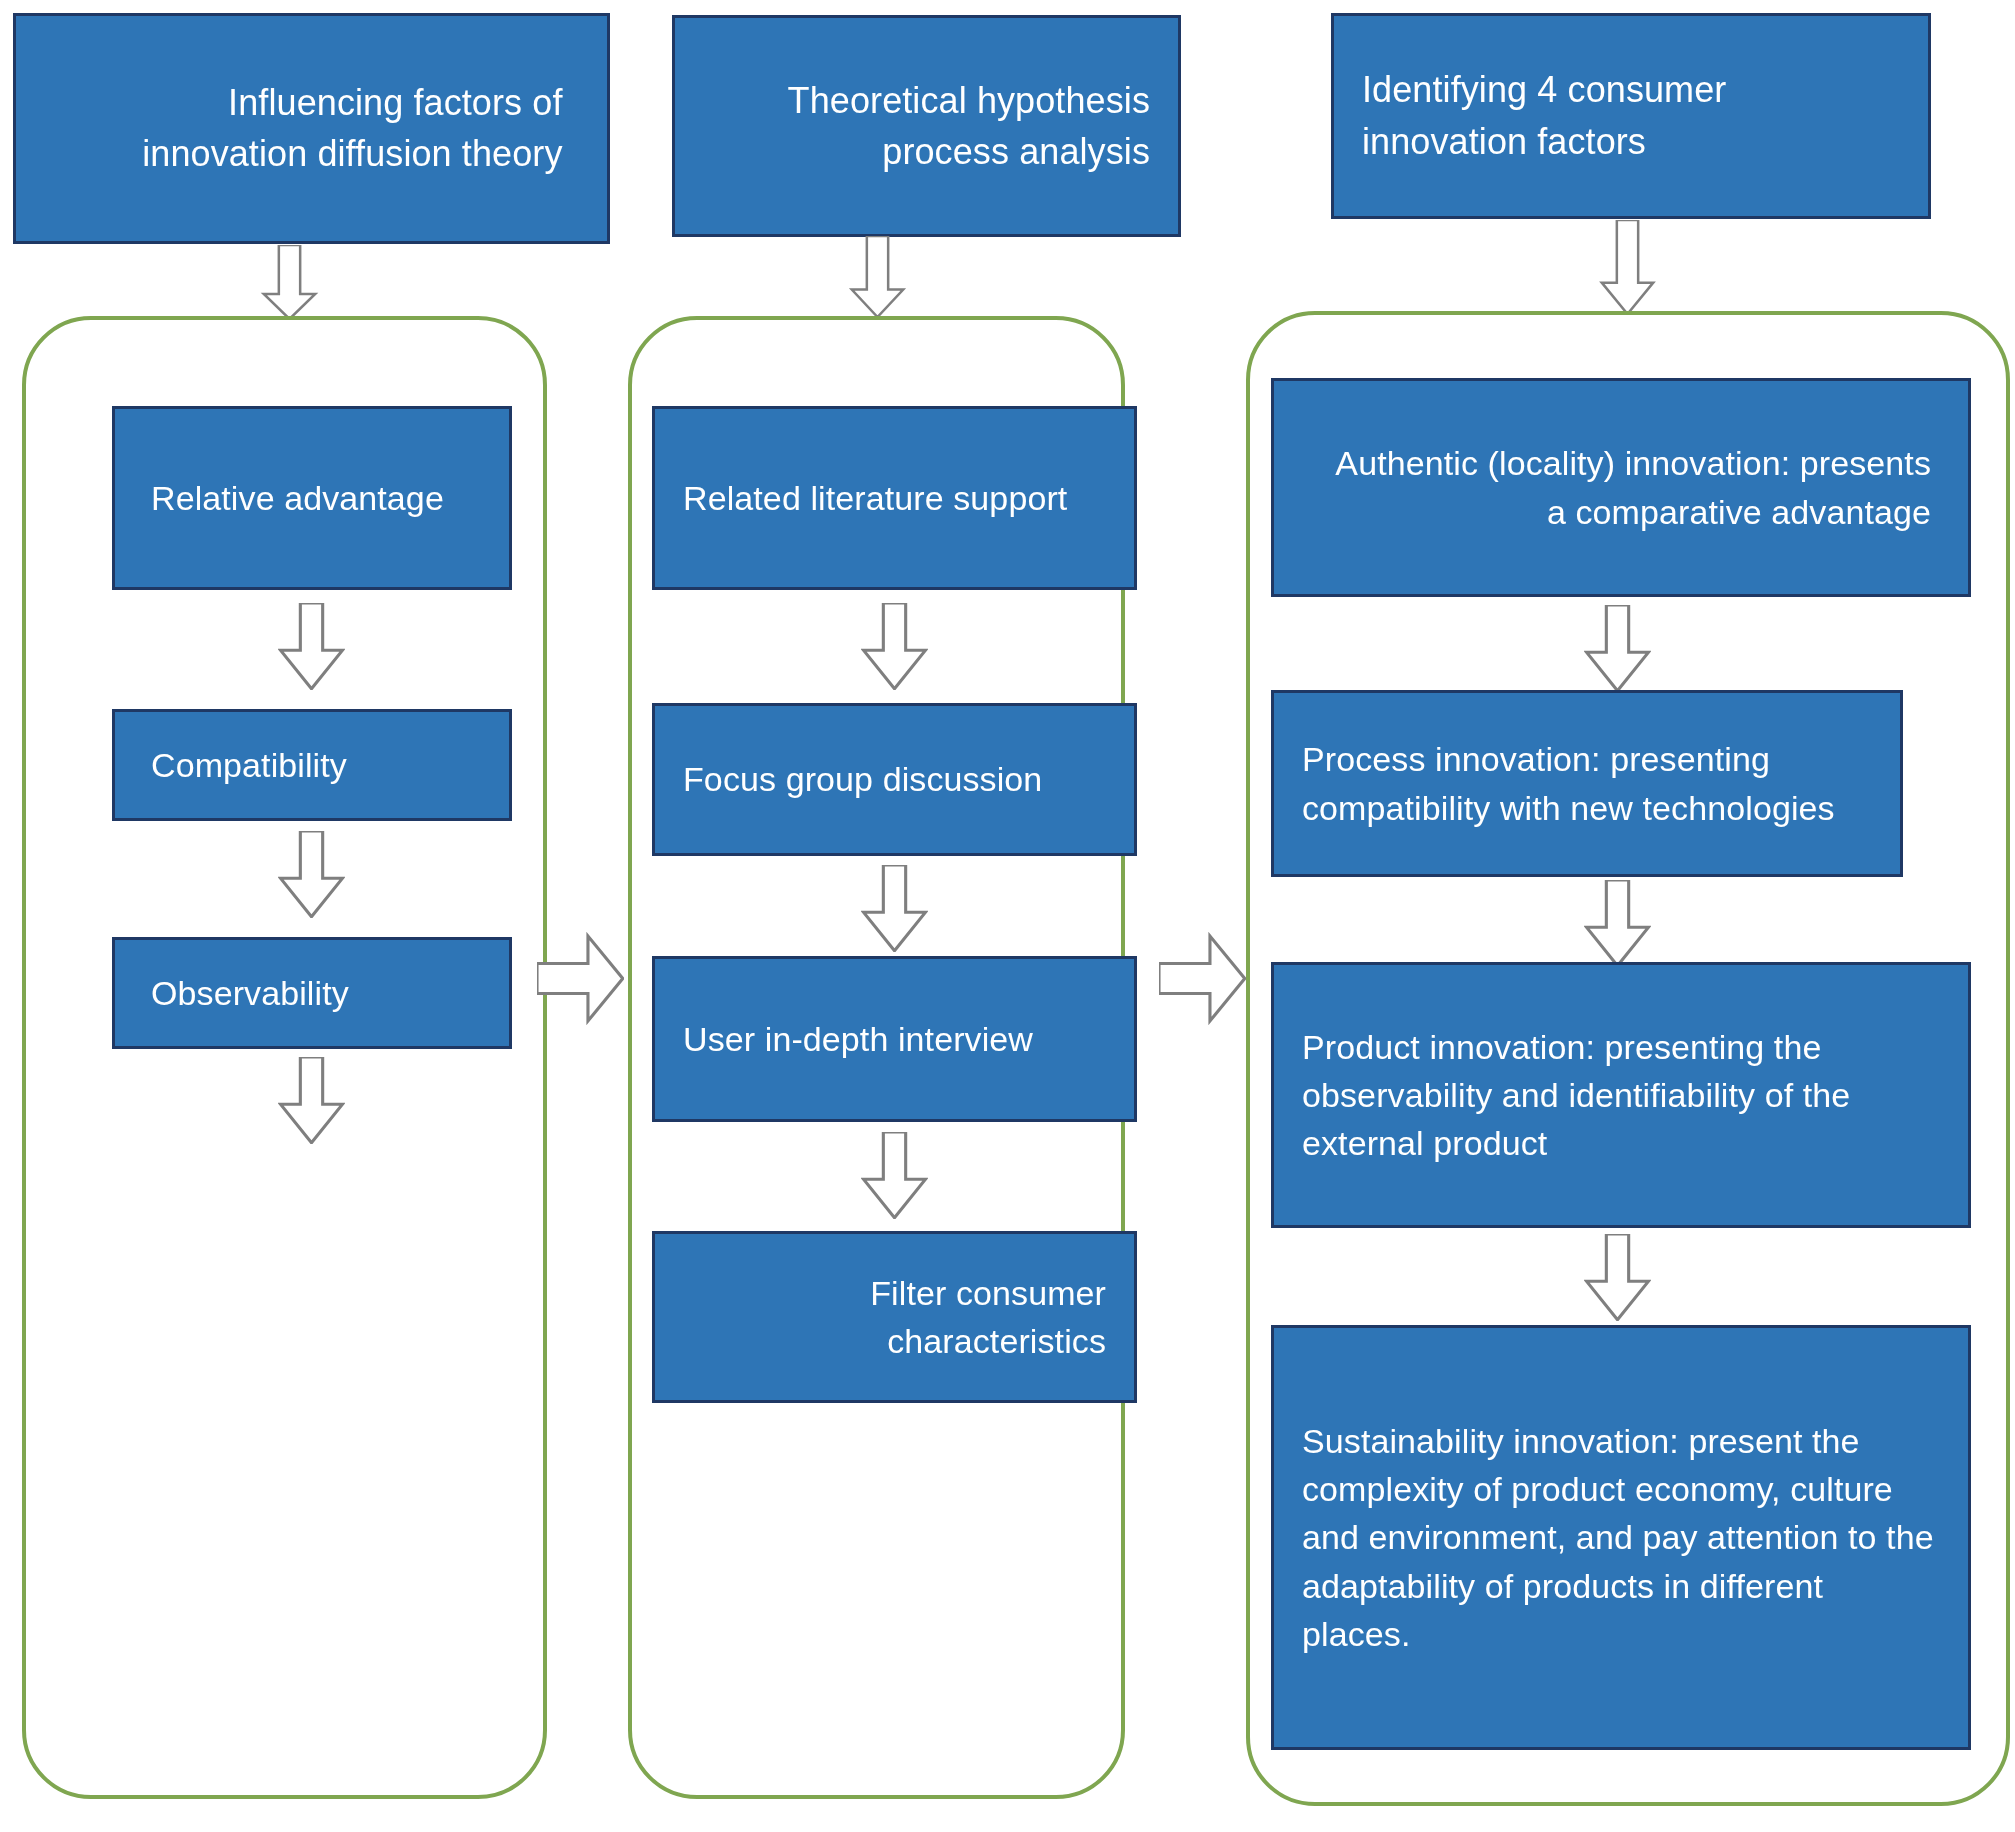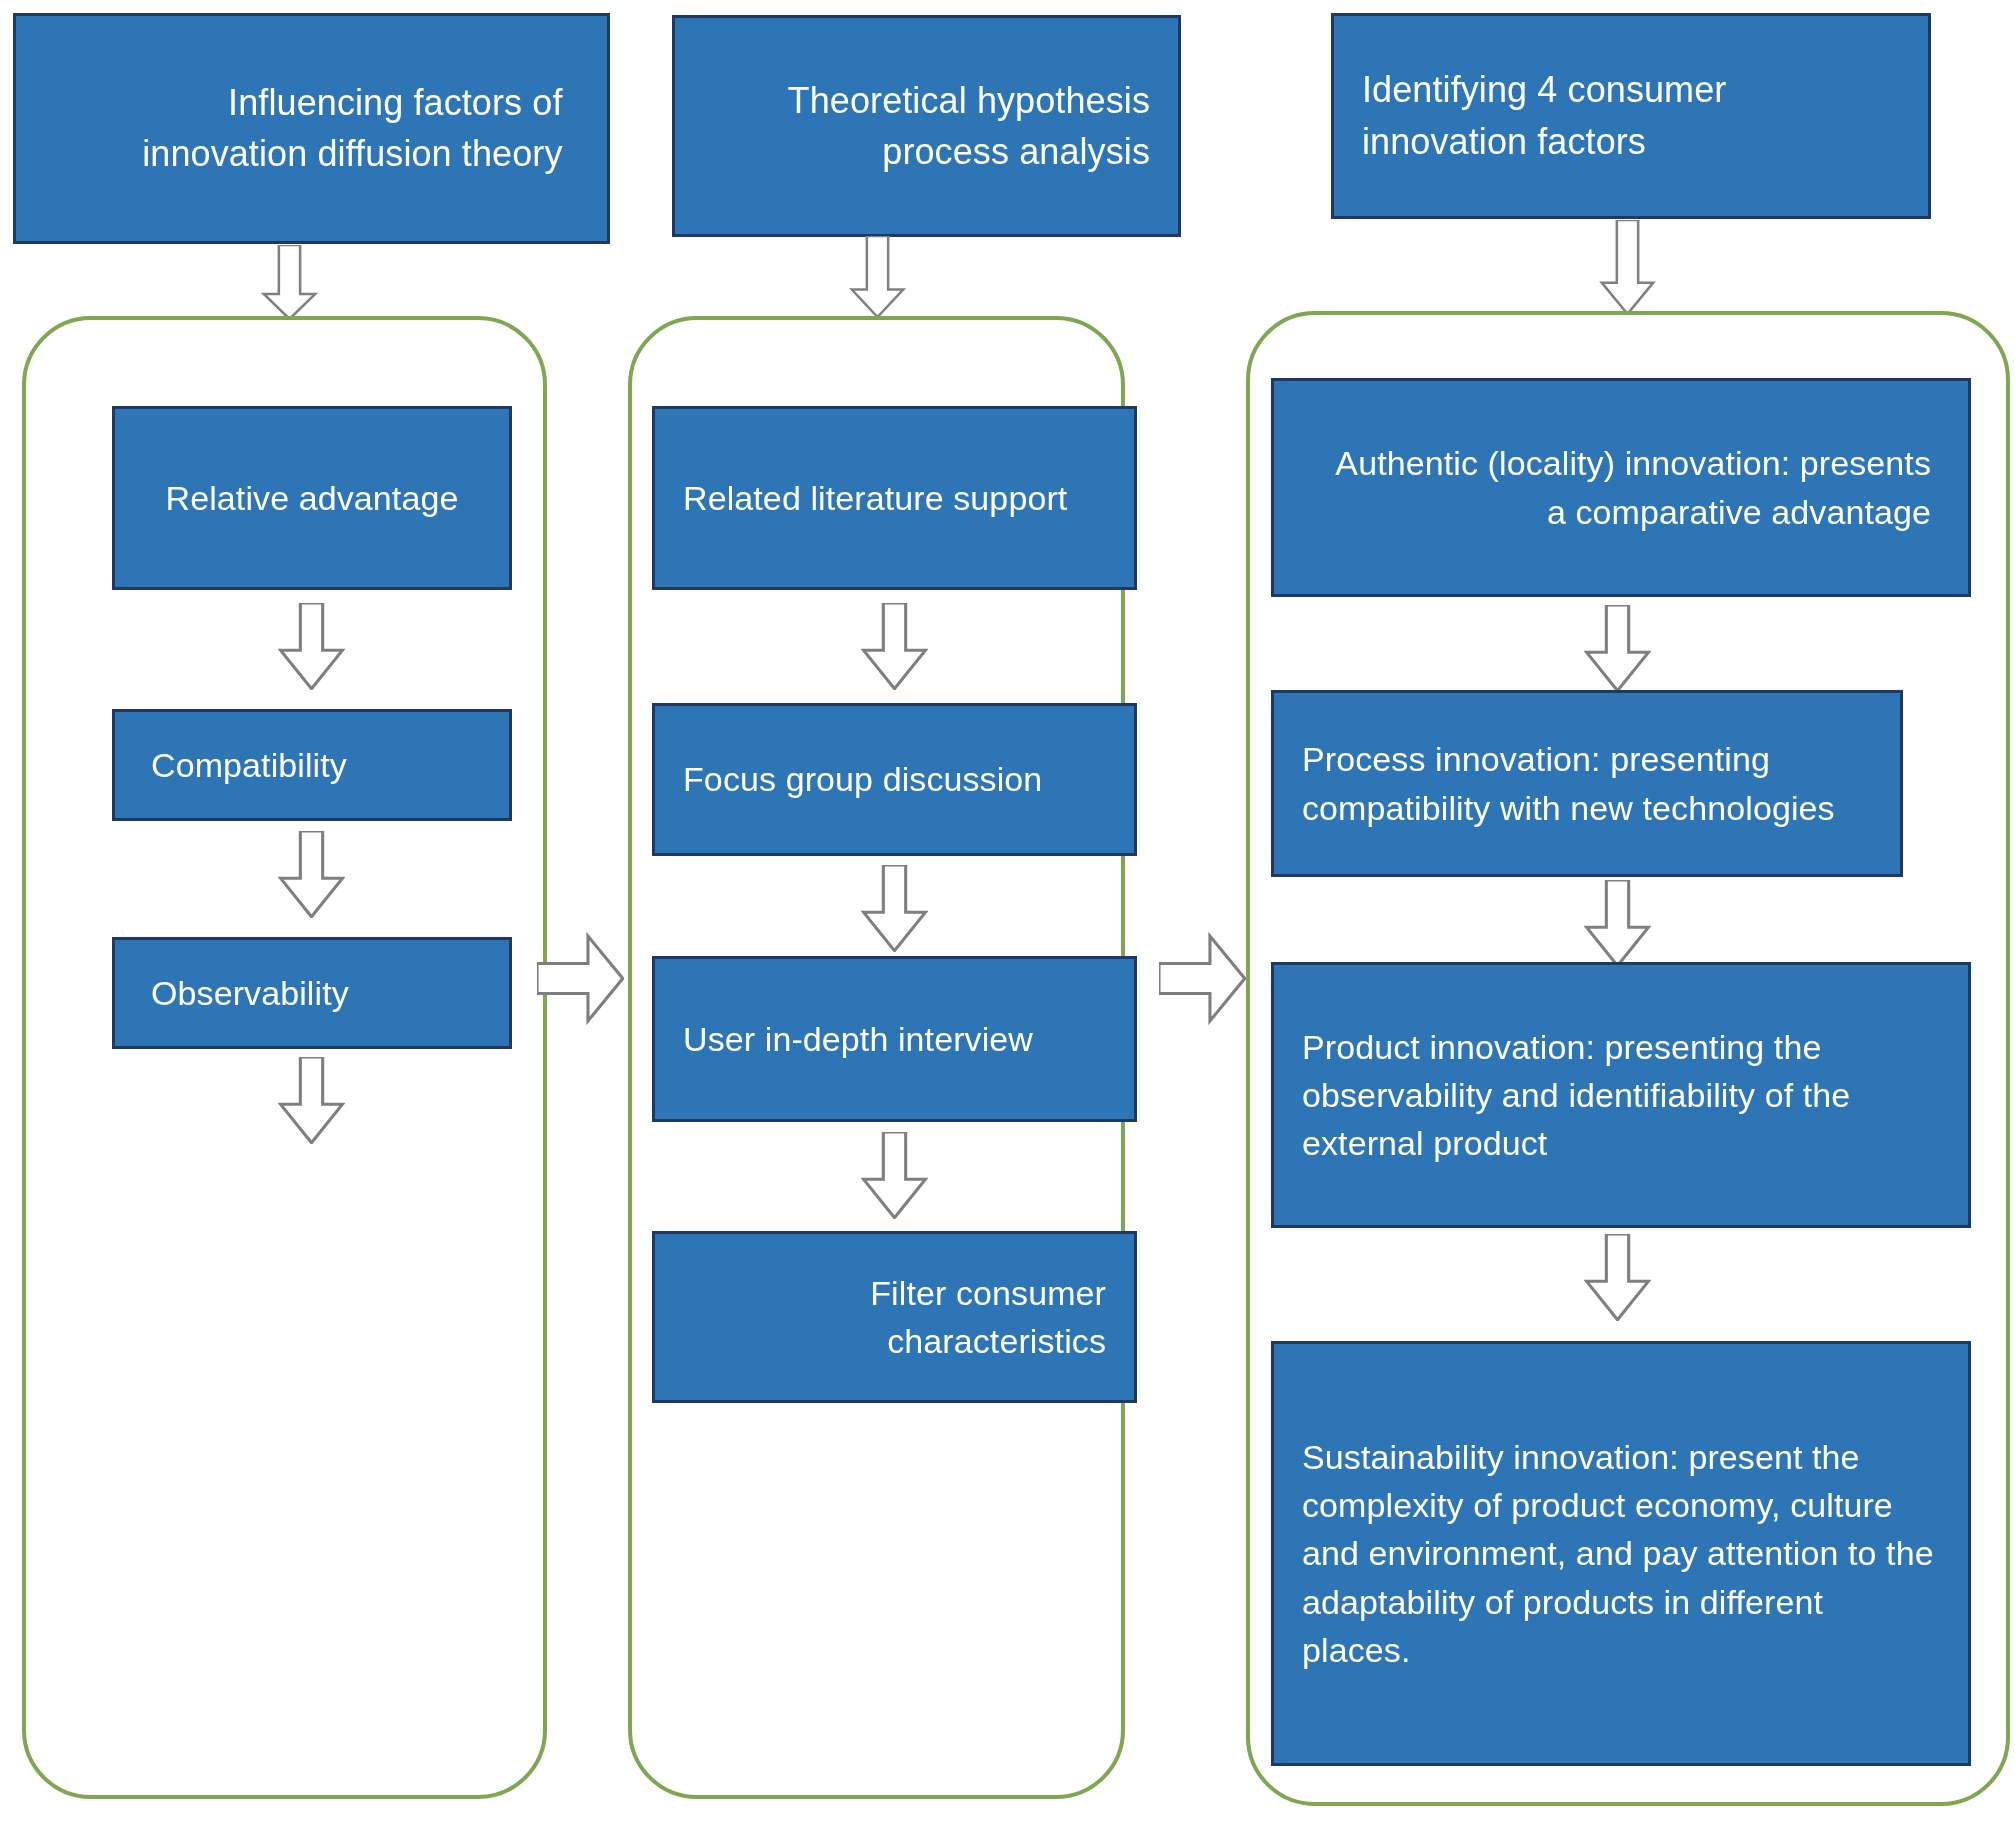--- a/index.html
+++ b/index.html
@@ -56,21 +56,21 @@
   </div>
 
   <div class="thinarrow" style="left:255px;top:245px;width:69px;height:74px;">
     <svg viewBox="0 0 110 118" preserveAspectRatio="none">
       <polygon points="38,0 72,0 72,78 96,78 55,118 14,78 38,78" fill="#FFFFFF" stroke="#7F7F7F" stroke-width="4"></polygon>
     </svg>
   </div>
 
   <div class="greenbox" style="left:22px;top:316px;width:525px;height:1483px;"></div>
 
-  <div class="bluebox al-left" style="left:112px;top:406px;width:400px;height:184px;font-size:34px;padding:0 36px;align-items:center;">
+  <div class="bluebox al-left" style="left:112px;top:406px;width:400px;height:184px;font-size:34px;padding:0 36px;">
     <span class="txt">Relative advantage</span>
   </div>
 
   <div class="arrow" style="left:278px;top:603px;width:67px;height:87px;">
     <svg viewBox="0 0 108 140" preserveAspectRatio="none">
       <polygon points="36,0 72,0 72,76 104,76 54,138 4,76 36,76" fill="#FFFFFF" stroke="#7F7F7F" stroke-width="5"></polygon>
     </svg>
   </div>
 
   <div class="bluebox al-left" style="left:112px;top:709px;width:400px;height:112px;font-size:34px;padding:0 36px;">
@@ -187,18 +187,18 @@
   <div class="bluebox al-left" style="left:1271px;top:962px;width:700px;height:266px;font-size:34px;padding:11px 28px;">
     <span class="txt">Product innovation: presenting the observability and identifiability of the external product</span>
   </div>
 
   <div class="arrow" style="left:1584px;top:1234px;width:67px;height:87px;">
     <svg viewBox="0 0 108 140" preserveAspectRatio="none">
       <polygon points="36,0 72,0 72,76 104,76 54,138 4,76 36,76" fill="#FFFFFF" stroke="#7F7F7F" stroke-width="5"></polygon>
     </svg>
   </div>
 
-  <div class="bluebox al-left" style="left:1271px;top:1325px;width:700px;height:425px;font-size:34px;padding:0 28px;margin-top:16px;">
+  <div class="bluebox al-left" style="left:1271px;top:1325px;width:700px;height:425px;font-size:34px;padding:0 28px;">
     <span class="txt">Sustainability innovation: present the complexity of product economy, culture and environment, and pay attention to the adaptability of products in different places.</span>
   </div>
 
 </div>
 
 
 </body></html>

